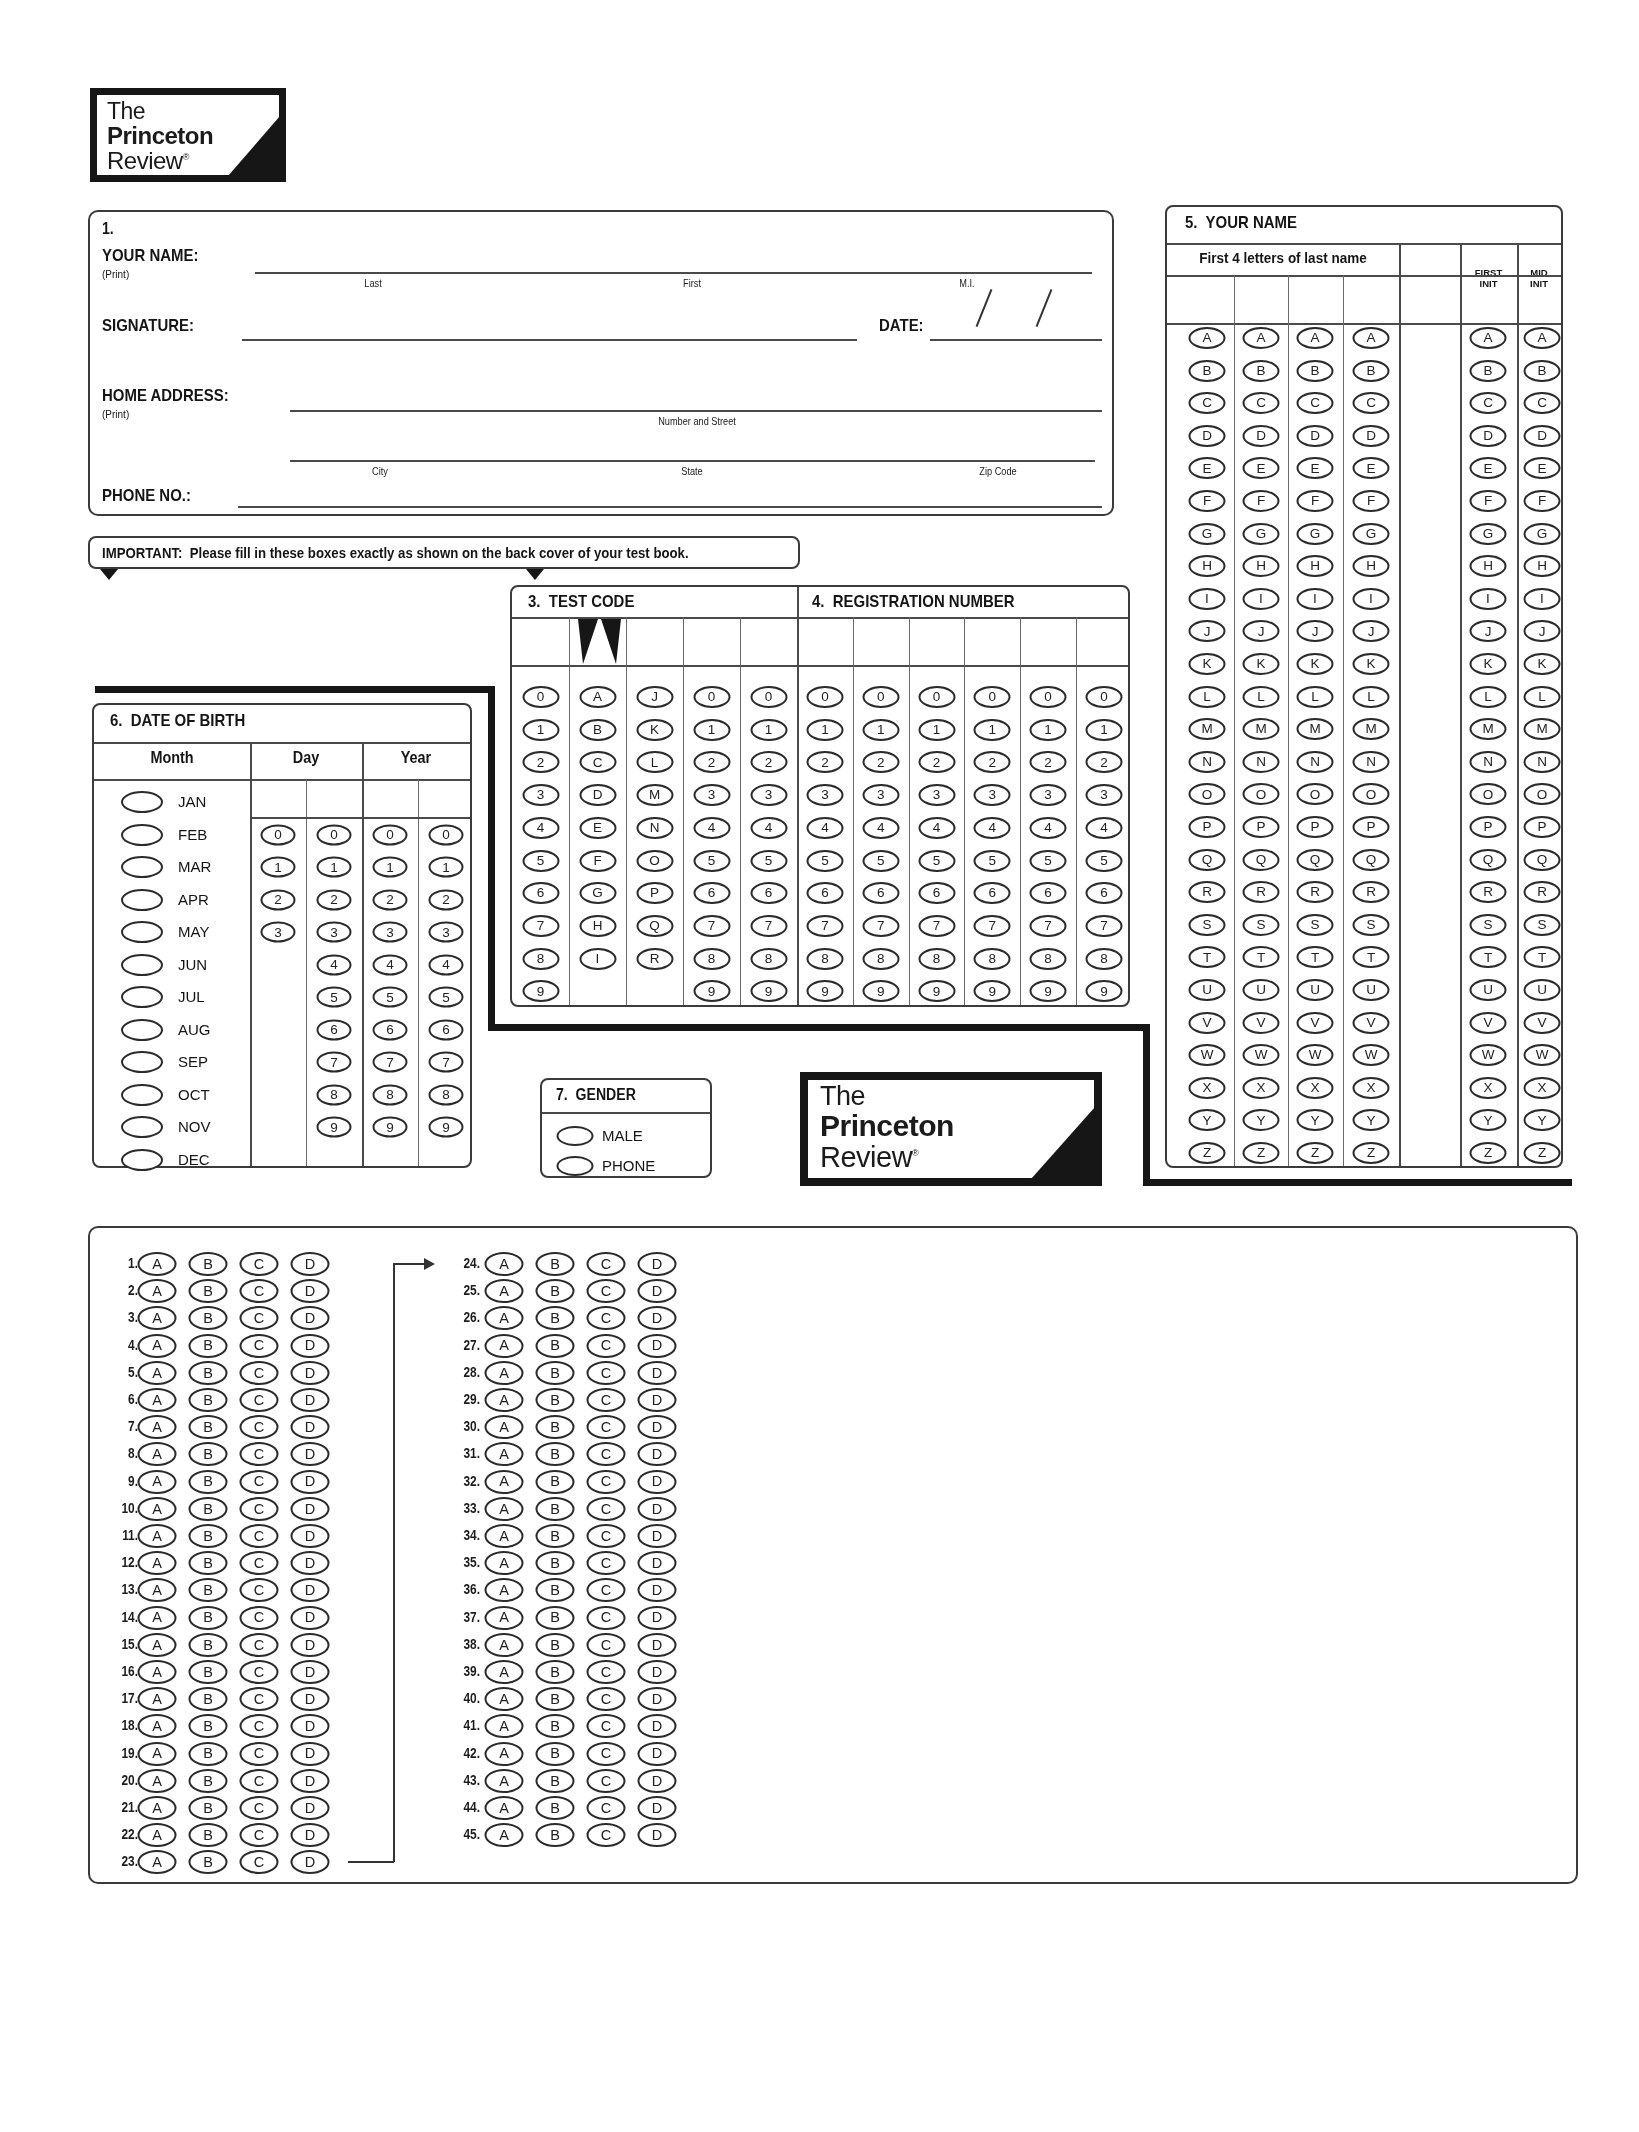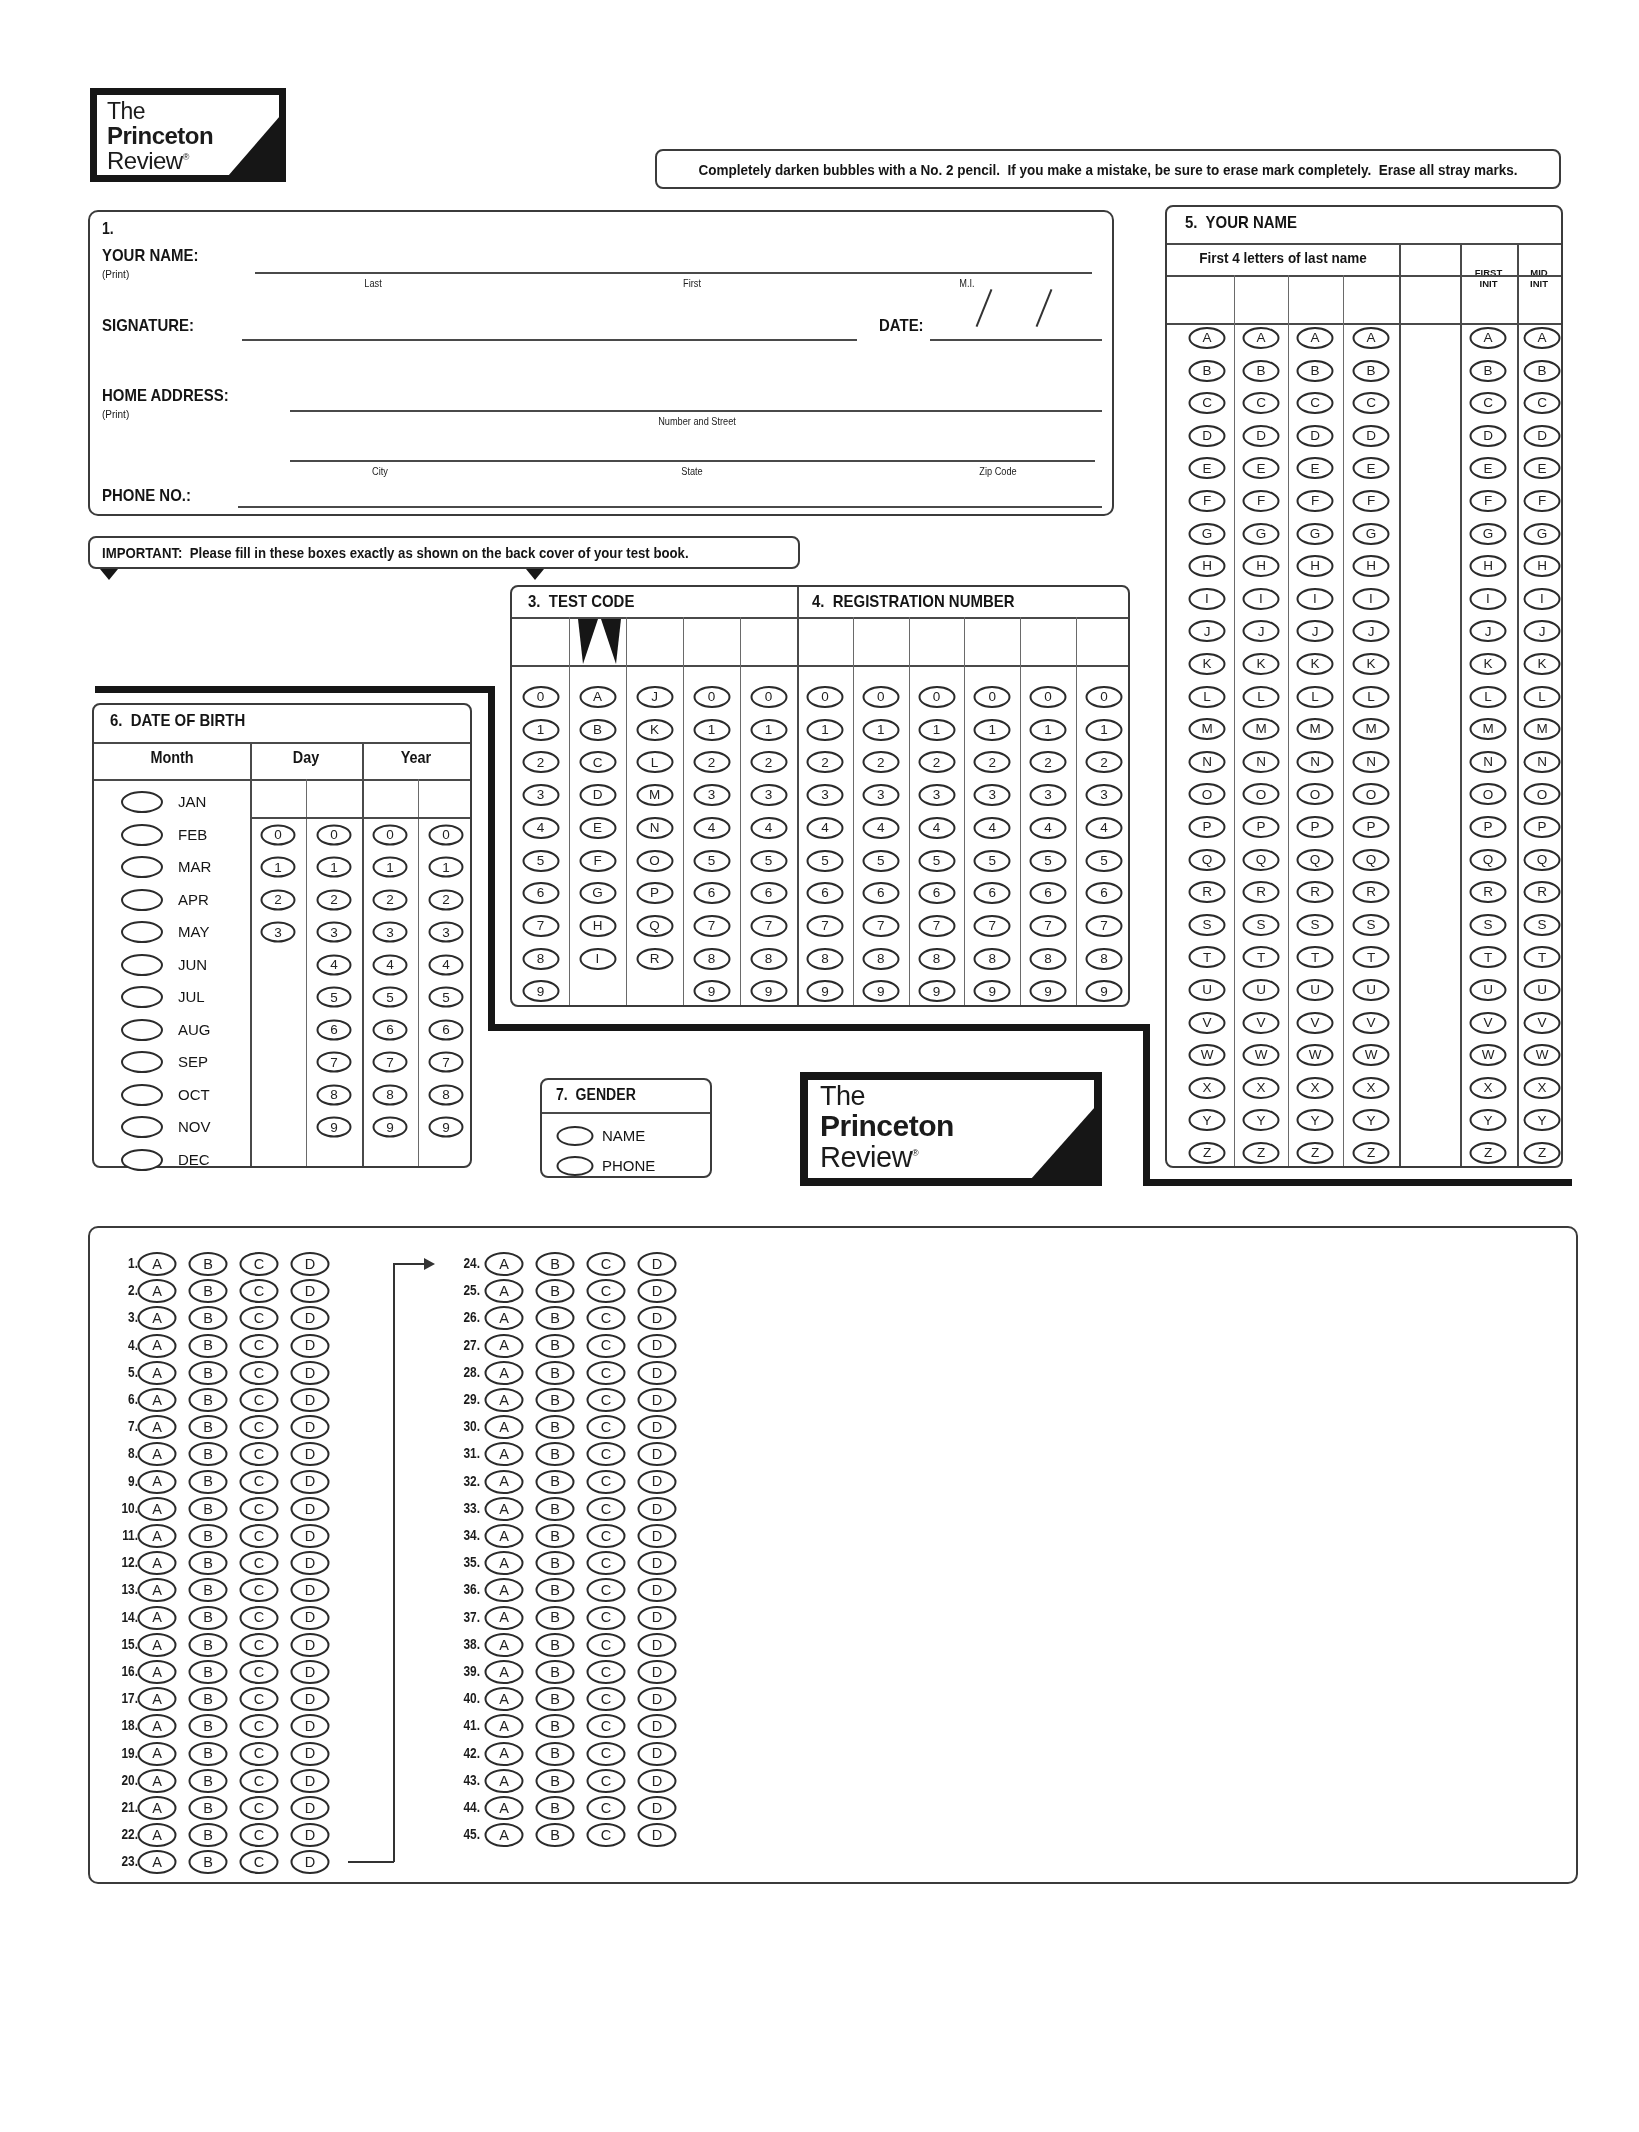--- a/index.html
+++ b/index.html
@@ -49,23 +49,20 @@
 
   <div class="logo" style="left:90px;top:88px;width:196px;height:94px;">
     <div class="txt">
       <div class="l1" style="font-size:23px;">The</div>
       <div class="l2" style="font-size:24px;">Princeton</div>
       <div class="l3" style="font-size:24px;"><span>Review</span><span class="reg">®</span></div>
     </div>
     <div class="corner" style="width:52px;height:60px;"></div>
   </div>
 
-  <div class="box" style="left:655px;top:149px;width:906px;height:40px;border-radius:8px;display:flex;align-items:center;justify-content:center;">
-    <span class="lbl ctr" style="position:static;font-size:15px;">Completely darken bubbles with a No. 2 pencil.  If you make a mistake, be sure to erase mark completely.  Erase all stray marks.</span>
-  </div>
 
   <div class="box" id="sec1" style="left:88px;top:210px;width:1026px;height:306px;">
     <span class="lbl" style="left:12px;top:8px;font-size:16px;">1.</span>
     <span class="lbl" style="left:12px;top:34px;font-size:17px;">YOUR NAME:</span>
     <span class="plain" style="left:12px;top:57px;font-size:10px;">(Print)</span>
     <div class="wline" style="left:165px;top:60px;width:837px;"></div>
     <span class="sub" style="left:283px;top:66px;">Last</span>
     <span class="sub" style="left:602px;top:66px;">First</span>
     <span class="sub" style="left:877px;top:66px;">M.I.</span>
 
@@ -474,21 +471,21 @@
       <div class="bub b-dob" style="left: 352px; top: 324.5px;">6</div>
       <div class="bub b-dob" style="left: 352px; top: 357px;">7</div>
       <div class="bub b-dob" style="left: 352px; top: 389.5px;">8</div>
       <div class="bub b-dob" style="left: 352px; top: 422px;">9</div>
     </div>
 
   <div class="box" id="sec7" style="left:540px;top:1078px;width:172px;height:100px;border-radius:8px;">
     <span class="lbl" style="left:14px;top:6px;font-size:16px;">7.  GENDER</span>
     <div class="hline" style="left:0;top:32px;width:168px;height:1.5px;"></div>
   <div class="bub b-gen" style="left: 33px; top: 56px;"></div>
-      <div class="plain" style="left: 60px; top: 47px; font-size: 15px;">NAME</div>
+      <div class="plain" style="left: 60px; top: 47px; font-size: 15px;">MALE</div>
       <div class="bub b-gen" style="left: 33px; top: 86px;"></div>
       <div class="plain" style="left: 60px; top: 77px; font-size: 15px;">PHONE</div>
     </div>
 
   <div class="logo" style="left:800px;top:1072px;width:302px;height:114px;border-width:8px;">
     <div class="txt" style="left:12px;top:2px;">
       <div class="l1" style="font-size:27px;">The</div>
       <div class="l2" style="font-size:30px;">Princeton</div>
       <div class="l3" style="font-size:29px;"><span>Review</span><span class="reg">®</span></div>
     </div>

